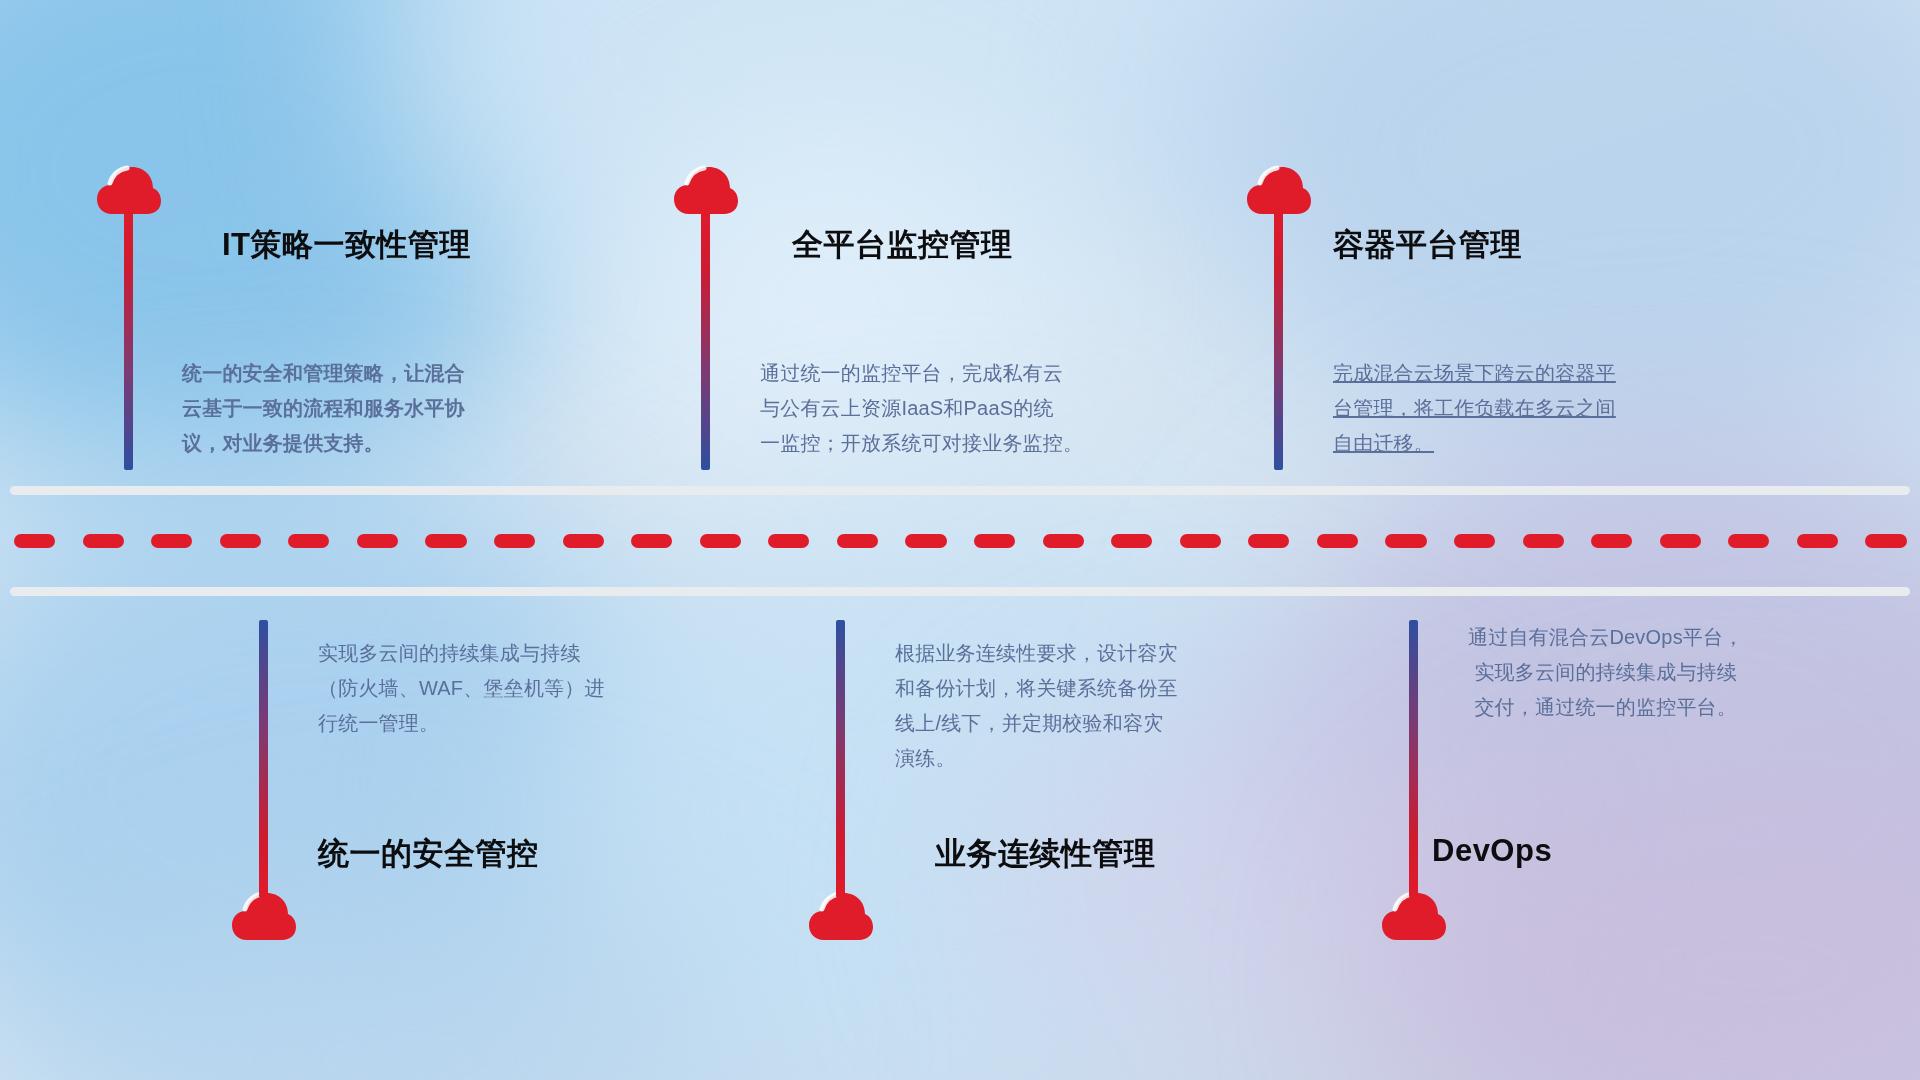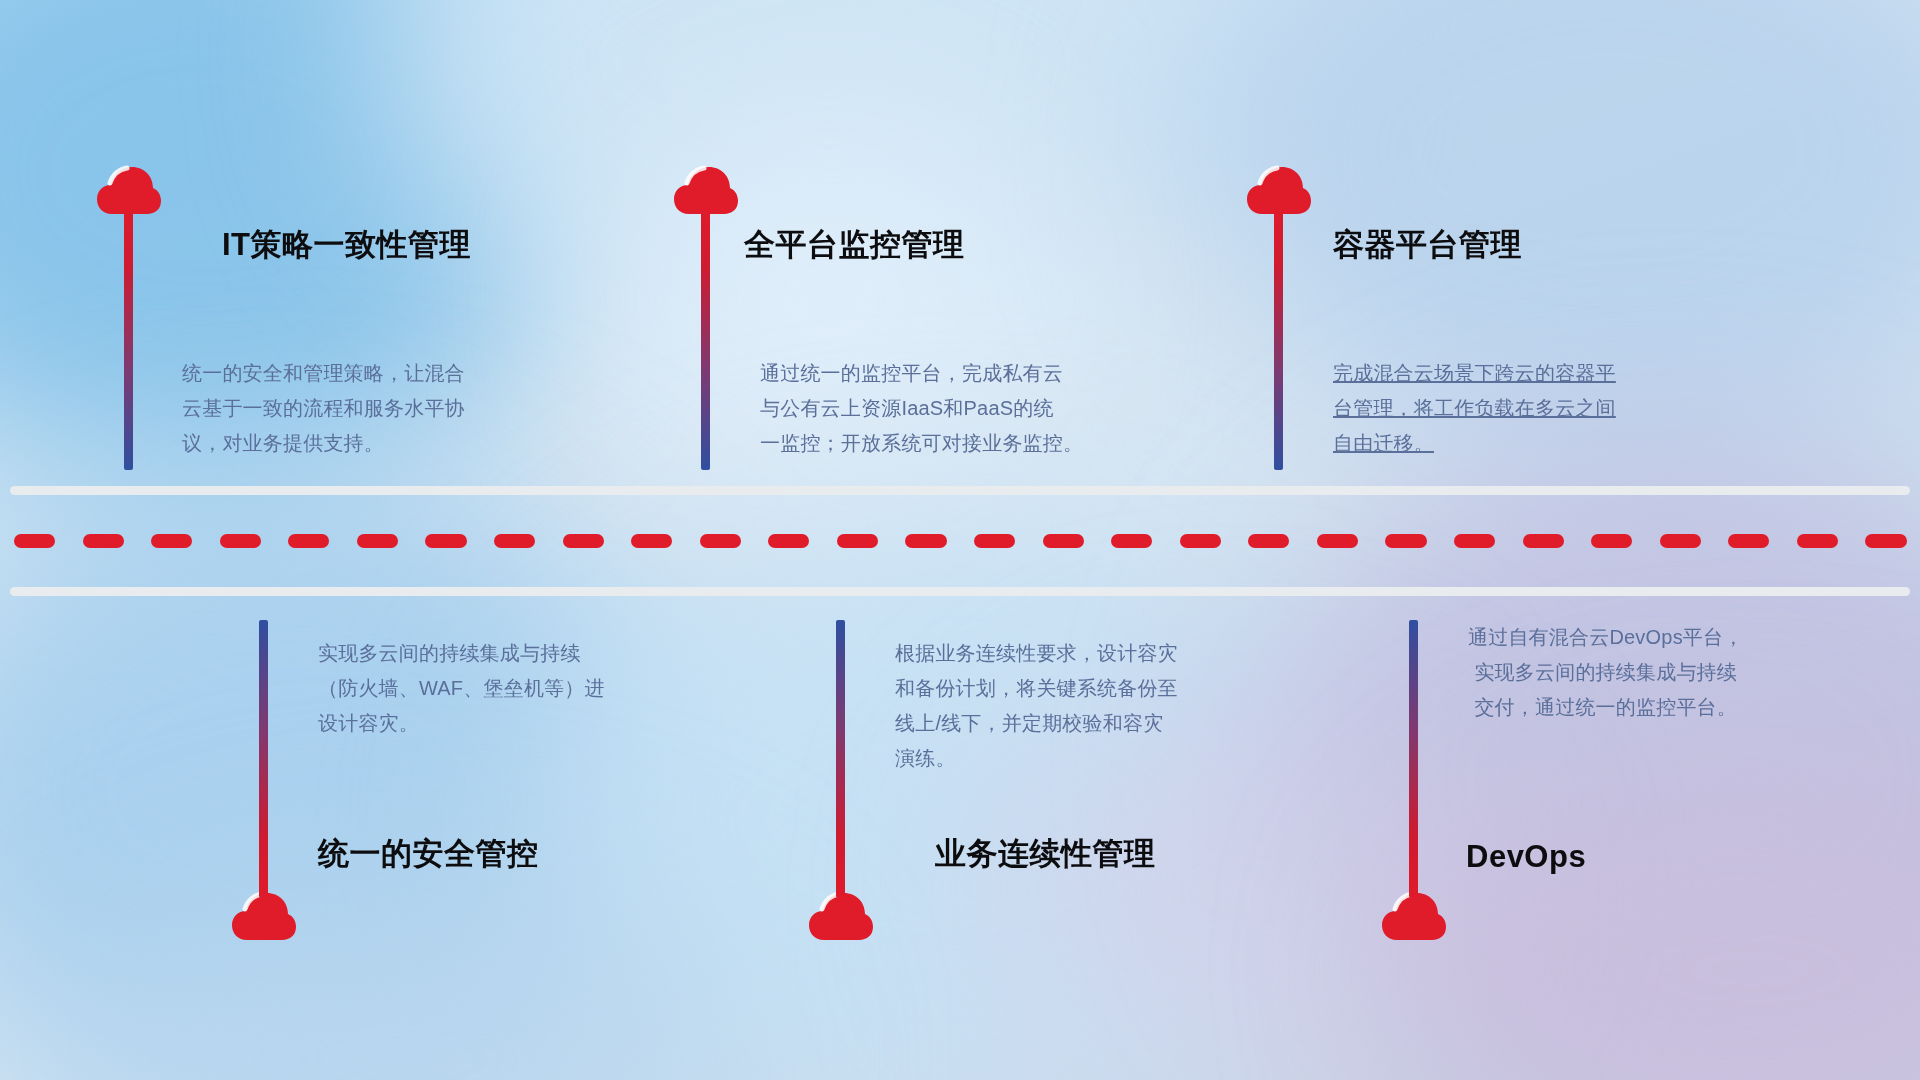--- a/index.html
+++ b/index.html
@@ -139,37 +139,37 @@
     <div class="cloud-ico">
       <svg viewBox="0 0 66 52" width="66" height="52">
         <path d="M16 50 C6 50 1 43 1 35 C1 27 7 21 15 21 C17 10 26 3 36 3
                  C48 3 57 12 57 24 C62 26 65 31 65 37 C65 45 59 50 51 50 Z" fill="#e01b2a"></path>
         <path d="M14 19 C17 10 24 5 31 4" stroke="#ffffff" stroke-width="5" stroke-linecap="round" fill="none" opacity="0.85"></path>
       </svg>
     </div>
     <div class="stem" style="left:0; height:262px;"></div>
   </div>
   <div class="heading" style="left:182px; top:224px;margin-left:40px;">IT策略一致性管理</div>
-  <div class="para" style="left:182px; top:356px;">
+  <div class="para" style="left:182px; top:356px;font-weight:bold;">
     <span class="ln">统一的安全和管理策略，让混合</span>
     <span class="ln">云基于一致的流程和服务水平协</span>
     <span class="ln">议，对业务提供支持。</span>
   </div>
 
   <div class="pin down" style="left:701px; top:164px; height:306px;">
     <div class="cloud-ico">
       <svg viewBox="0 0 66 52" width="66" height="52">
         <path d="M16 50 C6 50 1 43 1 35 C1 27 7 21 15 21 C17 10 26 3 36 3
                  C48 3 57 12 57 24 C62 26 65 31 65 37 C65 45 59 50 51 50 Z" fill="#e01b2a"></path>
         <path d="M14 19 C17 10 24 5 31 4" stroke="#ffffff" stroke-width="5" stroke-linecap="round" fill="none" opacity="0.85"></path>
       </svg>
     </div>
     <div class="stem" style="left:0; height:262px;"></div>
   </div>
-  <div class="heading" style="left:744px; top:224px;">全平台监控管理</div>
+  <div class="heading" style="left:792px; top:224px;">全平台监控管理</div>
   <div class="para" style="left:760px; top:356px;">
     <span class="ln">通过统一的监控平台，完成私有云</span>
     <span class="ln">与公有云上资源IaaS和PaaS的统</span>
     <span class="ln">一监控；开放系统可对接业务监控。</span>
   </div>
 
   <div class="pin down" style="left:1274px; top:164px; height:306px;">
     <div class="cloud-ico">
       <svg viewBox="0 0 66 52" width="66" height="52">
         <path d="M16 50 C6 50 1 43 1 35 C1 27 7 21 15 21 C17 10 26 3 36 3
@@ -227,21 +227,21 @@
         <path d="M16 50 C6 50 1 43 1 35 C1 27 7 21 15 21 C17 10 26 3 36 3
                  C48 3 57 12 57 24 C62 26 65 31 65 37 C65 45 59 50 51 50 Z" fill="#e01b2a"></path>
         <path d="M14 19 C17 10 24 5 31 4" stroke="#ffffff" stroke-width="5" stroke-linecap="round" fill="none" opacity="0.85"></path>
       </svg>
     </div>
     <div class="stem" style="left:0; height:278px;"></div>
   </div>
   <div class="para" style="left:318px; top:636px;">
     <span class="ln">实现多云间的持续集成与持续</span>
     <span class="ln">（防火墙、WAF、堡垒机等）进</span>
-    <span class="ln">设计容灾。</span>
+    <span class="ln">行统一管理。</span>
   </div>
   <div class="heading" style="left:318px; top:833px;">统一的安全管控</div>
 
   <div class="pin up" style="left:836px; top:620px; height:322px;">
     <div class="cloud-ico">
       <svg viewBox="0 0 66 52" width="66" height="52">
         <path d="M16 50 C6 50 1 43 1 35 C1 27 7 21 15 21 C17 10 26 3 36 3
                  C48 3 57 12 57 24 C62 26 65 31 65 37 C65 45 59 50 51 50 Z" fill="#e01b2a"></path>
         <path d="M14 19 C17 10 24 5 31 4" stroke="#ffffff" stroke-width="5" stroke-linecap="round" fill="none" opacity="0.85"></path>
       </svg>
@@ -264,15 +264,15 @@
         <path d="M14 19 C17 10 24 5 31 4" stroke="#ffffff" stroke-width="5" stroke-linecap="round" fill="none" opacity="0.85"></path>
       </svg>
     </div>
     <div class="stem" style="left:0; height:278px;"></div>
   </div>
   <div class="para" style="left:1468px; top:620px;text-align:center;">
     <span class="ln">通过自有混合云DevOps平台，</span>
     <span class="ln">实现多云间的持续集成与持续</span>
     <span class="ln">交付，通过统一的监控平台。</span>
   </div>
-  <div class="heading" style="left:1466px; top:833px;margin-top:6px;">DevOps</div>
+  <div class="heading" style="left:1432px; top:833px;">DevOps</div>
 
 </div>
 
 </body></html>

